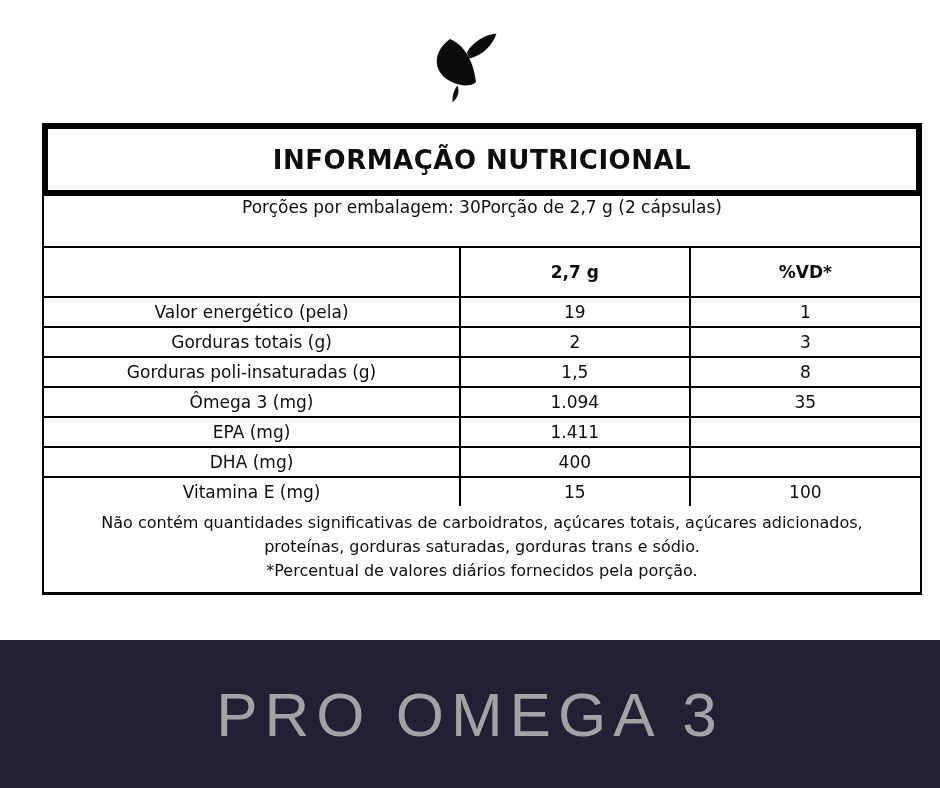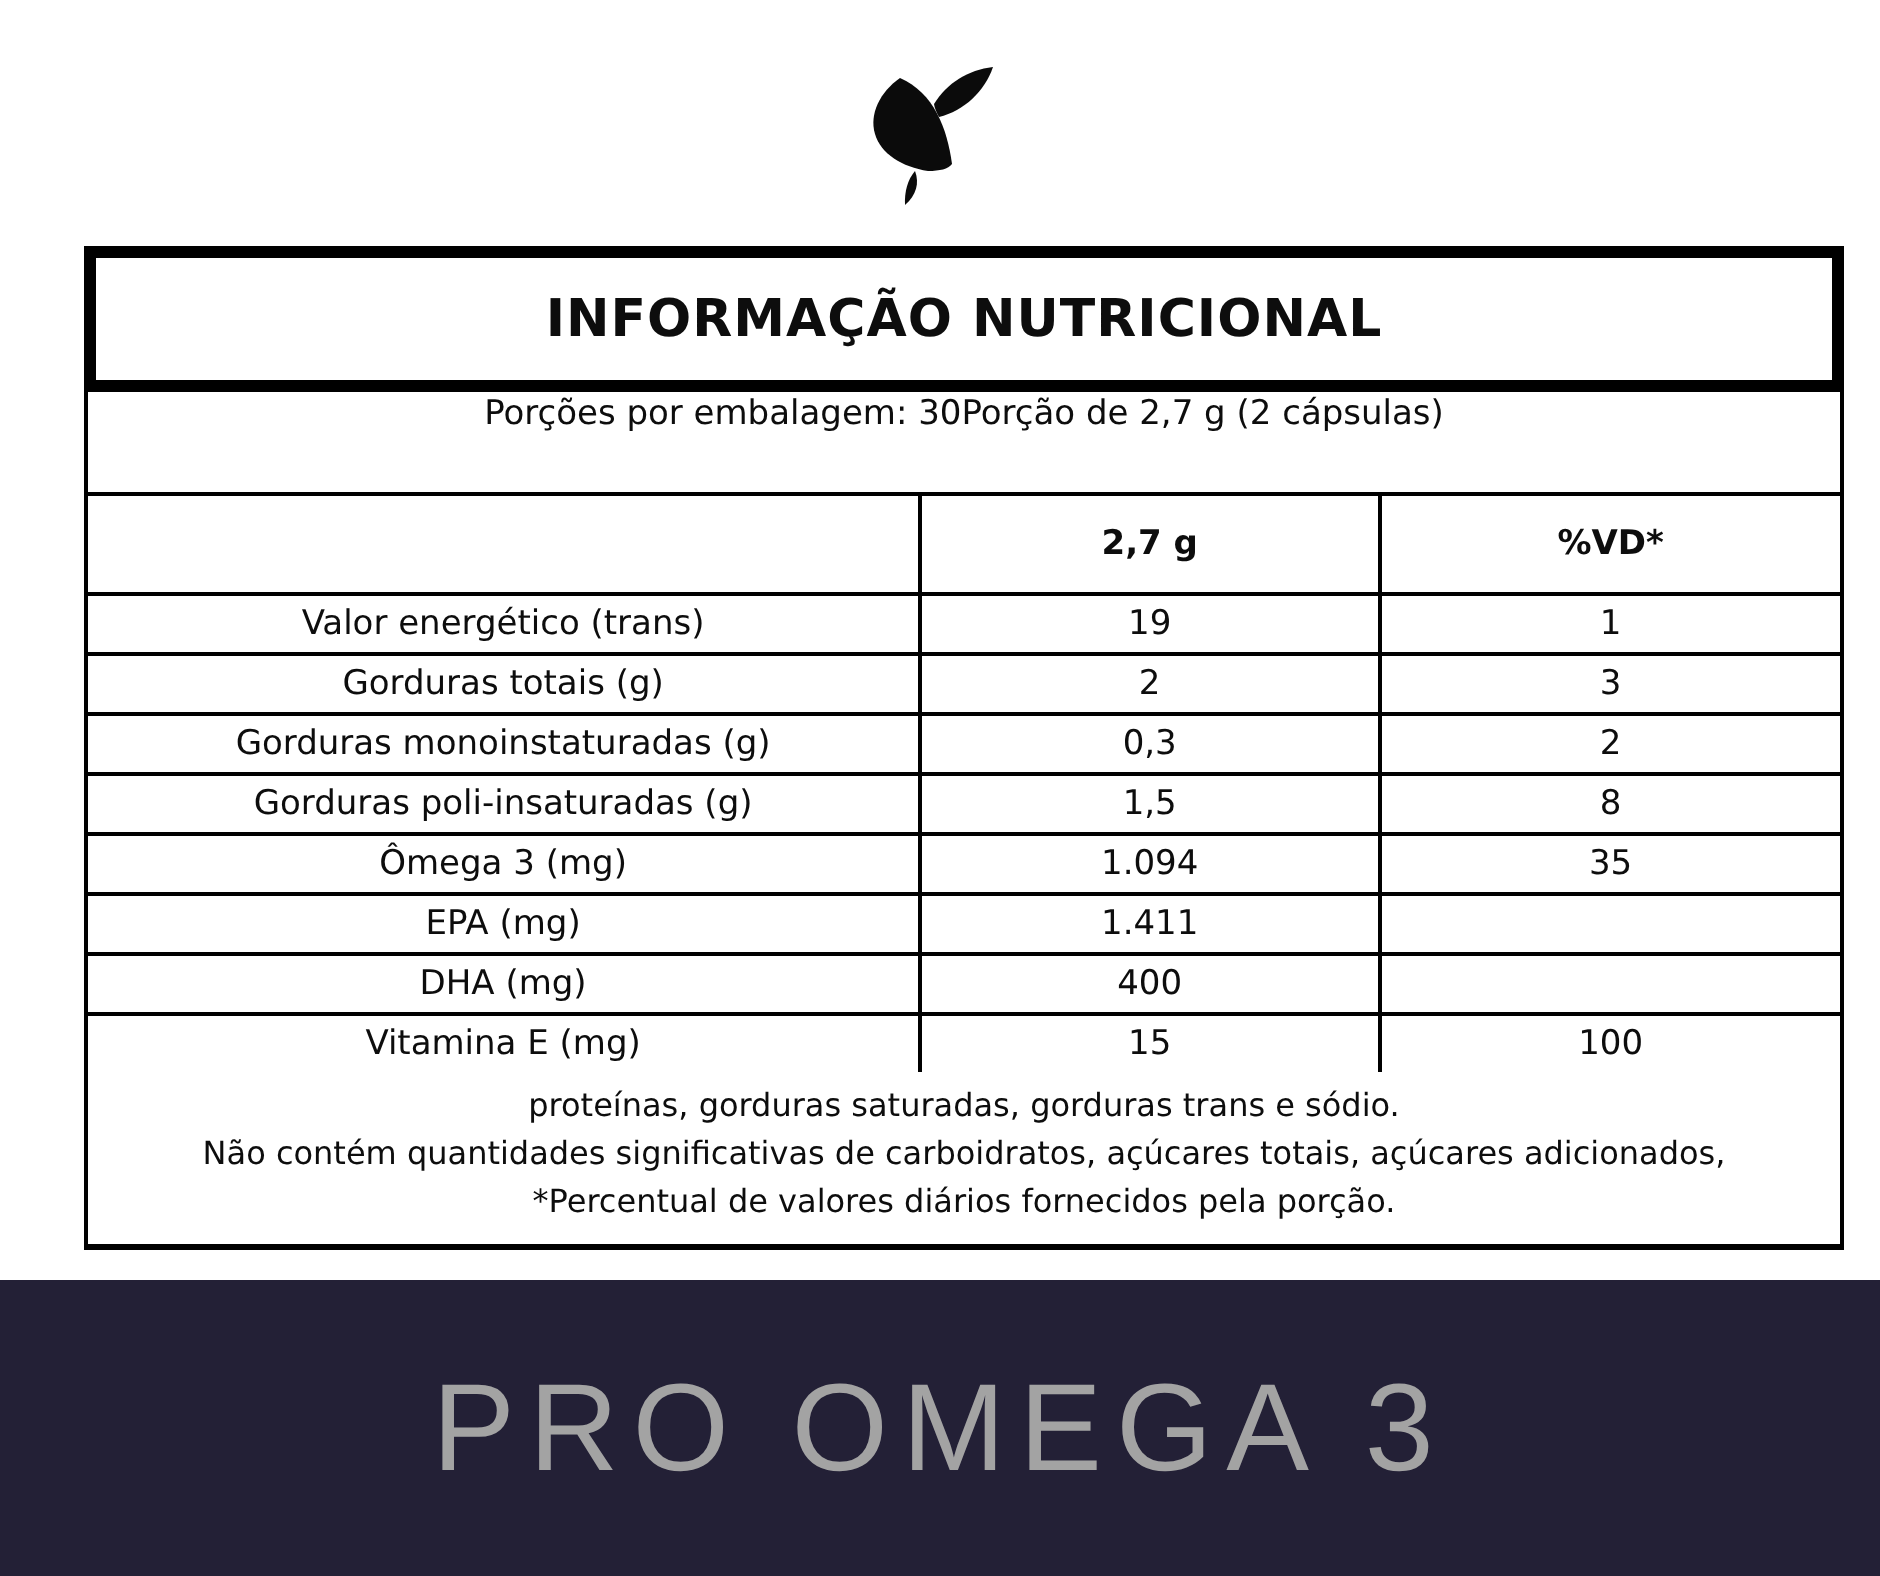--- a/index.html
+++ b/index.html
@@ -80,33 +80,28 @@
         </colgroup>
         <thead>
           <tr>
             <th></th>
             <th>2,7 g</th>
             <th>%VD*</th>
           </tr>
         </thead>
         <tbody>
           <tr>
-            <td>Valor energético (trans)</td>
+            <td>Valor energético (pela)</td>
             <td>19</td>
             <td>1</td>
           </tr>
           <tr>
             <td>Gorduras totais (g)</td>
             <td>2</td>
             <td>3</td>
-          </tr>
-          <tr>
-            <td>Gorduras monoinstaturadas (g)</td>
-            <td>0,3</td>
-            <td>2</td>
           </tr>
           <tr>
             <td>Gorduras poli-insaturadas (g)</td>
             <td>1,5</td>
             <td>8</td>
           </tr>
           <tr>
             <td>Ômega 3 (mg)</td>
             <td>1.094</td>
             <td>35</td>
@@ -123,22 +118,22 @@
           </tr>
           <tr>
             <td>Vitamina E (mg)</td>
             <td>15</td>
             <td>100</td>
           </tr>
         </tbody>
       </table>
 
       <div class="footnote">
+        <div>Não contém quantidades significativas de carboidratos, açúcares totais, açúcares adicionados,</div>
         <div>proteínas, gorduras saturadas, gorduras trans e sódio.</div>
-        <div>Não contém quantidades significativas de carboidratos, açúcares totais, açúcares adicionados,</div>
         <div>*Percentual de valores diários fornecidos pela porção.</div>
       </div>
 
     </div>
   </section>
 
   <footer class="band" style="background: rgb(35, 32, 54);">
     <span style="color: #a3a3a3;">PRO OMEGA 3</span>
   </footer>
 

